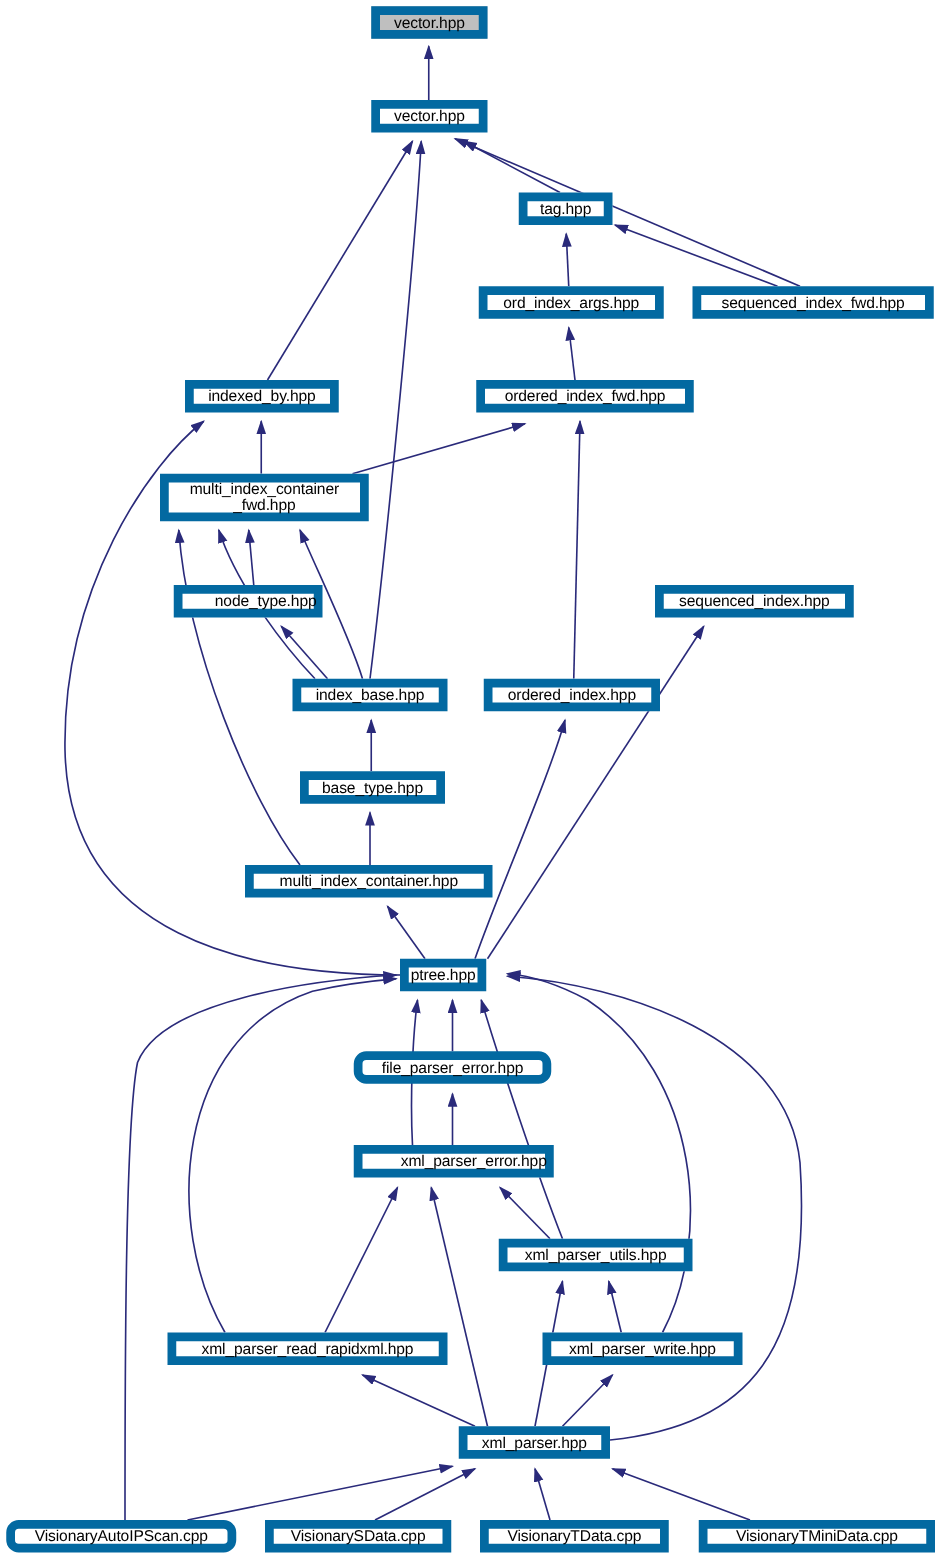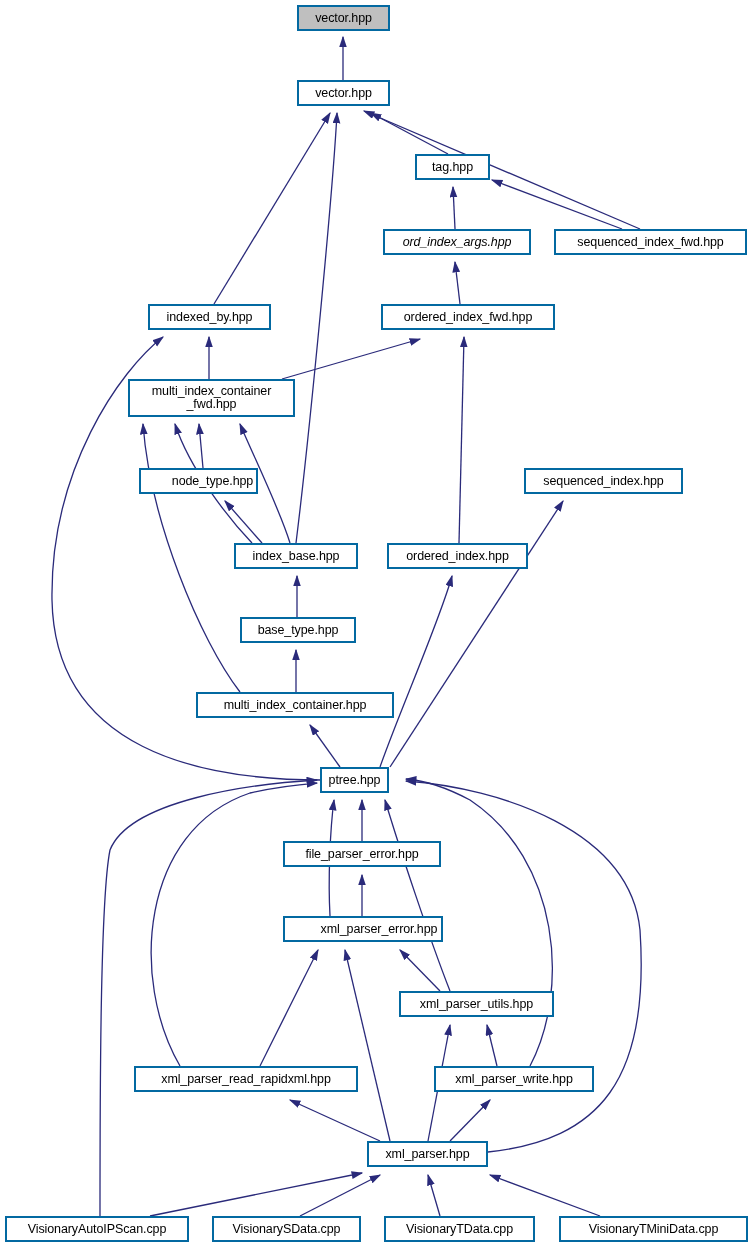--- a/index.html
+++ b/index.html
@@ -20,21 +20,21 @@
     position: absolute;
     left: 0;
     top: 0;
     width: 753px;
     height: 1247px;
     pointer-events: none;
   }
   .node {
     position: absolute;
     box-sizing: border-box;
-    border: 2px solid #0369a1;
+    border: 7px solid #0369a1;
     background: #ffffff;
     color: #000000;
     font-size: 12.5px;
     line-height: 13px;
     text-align: center;
     display: flex;
     align-items: center;
     justify-content: center;
     white-space: pre;
     z-index: 5;
@@ -95,37 +95,37 @@
         <path d="M150,1216 L362,1173" fill="none" stroke="#2a2a7a" stroke-width="1.3" marker-end="url(#arrowhead)"></path>
         <path d="M300,1216 L380,1175" fill="none" stroke="#2a2a7a" stroke-width="1.3" marker-end="url(#arrowhead)"></path>
         <path d="M440,1216 L428,1175" fill="none" stroke="#2a2a7a" stroke-width="1.3" marker-end="url(#arrowhead)"></path>
         <path d="M600,1216 L490,1175" fill="none" stroke="#2a2a7a" stroke-width="1.3" marker-end="url(#arrowhead)"></path>
       </g>
   </svg>
   <div id="node-layer">
       <div class="node highlight" style="left: 297px; top: 5px; width: 93px; height: 26px;">vector.hpp</div>
       <div class="node" style="left: 297px; top: 80px; width: 93px; height: 26px;">vector.hpp</div>
       <div class="node" style="left: 415px; top: 154px; width: 75px; height: 26px;">tag.hpp</div>
-      <div class="node" style="left: 383px; top: 229px; width: 148px; height: 26px; font-style: italic;">ord_index_args.hpp</div>
+      <div class="node" style="left: 383px; top: 229px; width: 148px; height: 26px;">ord_index_args.hpp</div>
       <div class="node" style="left: 554px; top: 229px; width: 193px; height: 26px;">sequenced_index_fwd.hpp</div>
       <div class="node" style="left: 148px; top: 304px; width: 123px; height: 26px;">indexed_by.hpp</div>
       <div class="node" style="left: 381px; top: 304px; width: 174px; height: 26px;">ordered_index_fwd.hpp</div>
       <div class="node" style="left: 128px; top: 379px; width: 167px; height: 38px;">multi_index_container
 _fwd.hpp</div>
       <div class="node" style="left: 139px; top: 468px; width: 119px; height: 26px; padding-left: 28px;">node_type.hpp</div>
       <div class="node" style="left: 524px; top: 468px; width: 159px; height: 26px;">sequenced_index.hpp</div>
       <div class="node" style="left: 234px; top: 543px; width: 124px; height: 26px;">index_base.hpp</div>
       <div class="node" style="left: 387px; top: 543px; width: 141px; height: 26px;">ordered_index.hpp</div>
       <div class="node" style="left: 240px; top: 617px; width: 116px; height: 26px;">base_type.hpp</div>
       <div class="node" style="left: 196px; top: 692px; width: 198px; height: 26px;">multi_index_container.hpp</div>
       <div class="node" style="left: 320px; top: 767px; width: 69px; height: 26px;">ptree.hpp</div>
-      <div class="node" style="left: 283px; top: 841px; width: 158px; height: 26px;">file_parser_error.hpp</div>
+      <div class="node" style="left: 283px; top: 841px; width: 158px; height: 26px; border-radius: 10px;">file_parser_error.hpp</div>
       <div class="node" style="left: 283px; top: 916px; width: 160px; height: 26px; padding-left: 32px;">xml_parser_error.hpp</div>
       <div class="node" style="left: 399px; top: 991px; width: 155px; height: 26px;">xml_parser_utils.hpp</div>
       <div class="node" style="left: 134px; top: 1066px; width: 224px; height: 26px;">xml_parser_read_rapidxml.hpp</div>
       <div class="node" style="left: 434px; top: 1066px; width: 160px; height: 26px;">xml_parser_write.hpp</div>
       <div class="node" style="left: 367px; top: 1141px; width: 121px; height: 26px;">xml_parser.hpp</div>
-      <div class="node" style="left: 5px; top: 1216px; width: 184px; height: 26px;">VisionaryAutoIPScan.cpp</div>
+      <div class="node" style="left: 5px; top: 1216px; width: 184px; height: 26px; border-radius: 10px;">VisionaryAutoIPScan.cpp</div>
       <div class="node" style="left: 212px; top: 1216px; width: 149px; height: 26px;">VisionarySData.cpp</div>
       <div class="node" style="left: 384px; top: 1216px; width: 151px; height: 26px;">VisionaryTData.cpp</div>
       <div class="node" style="left: 559px; top: 1216px; width: 189px; height: 26px;">VisionaryTMiniData.cpp</div>
     </div>
 </div>
 
 </body></html>

